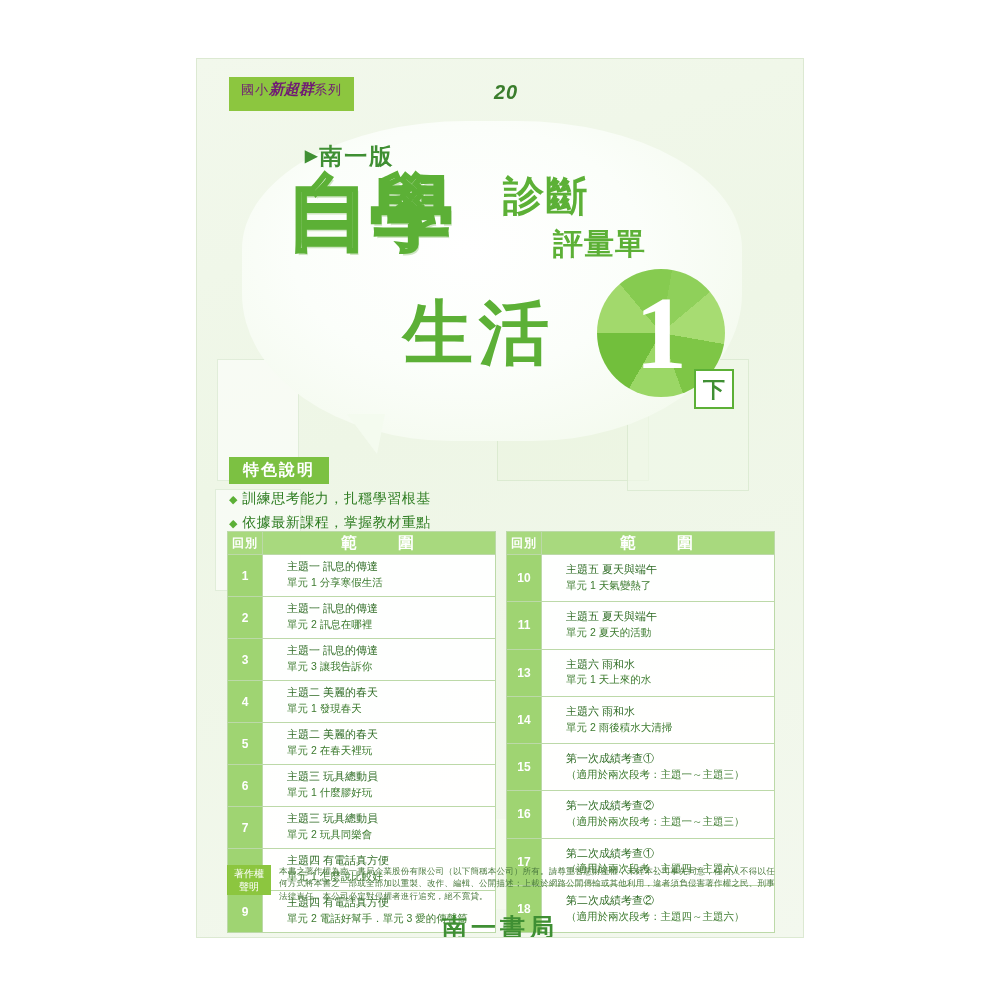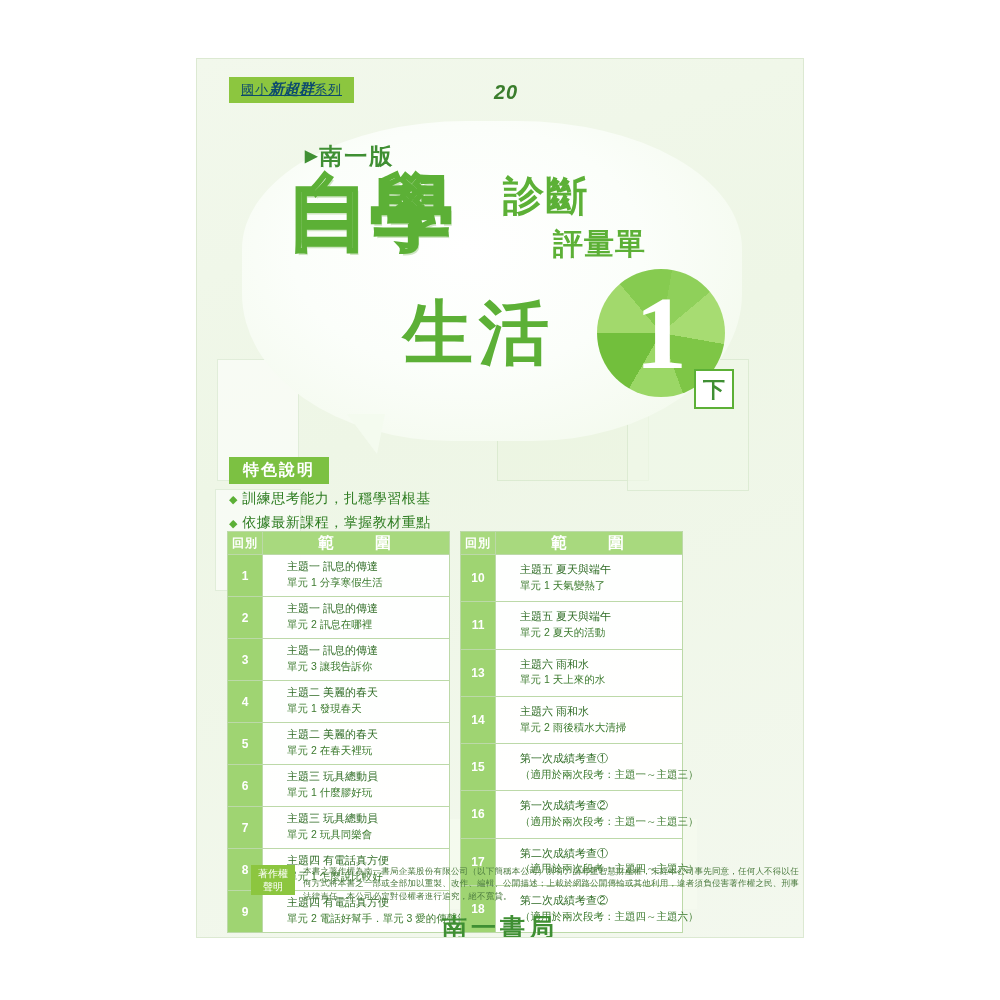--- a/index.html
+++ b/index.html
@@ -35,26 +35,25 @@
   .wm3 { left: 300px; top: 330px; width: 150px; height: 90px; background: rgba(235,245,225,0.6); }
   .wm4 { left: 430px; top: 300px; width: 120px; height: 130px; background: rgba(240,248,232,0.7); }
   .wm5 { left: 120px; top: 760px; width: 380px; height: 90px; background: rgba(246,251,240,0.6); border: none;}
 
   
   .series-banner {
     position: absolute;
     left: 32px;
     top: 18px;
     background: #8cc63f;
-    color: #0c4a6e;
+    color: #701a75;
     font-size: 13px;
-    padding: 3px 12px 4px 12px;
+    padding: 3px 12px 12px 12px;
     letter-spacing: 1px;
     white-space: nowrap;
-    text-decoration: underline;
   }
   .series-banner .bold {
     font-weight: bold;
     font-size: 15px;
     font-style: italic;
     letter-spacing: 0;
   }
   .corner-num {
     position: absolute;
     left: 297px;
@@ -207,21 +206,21 @@
     margin-top: 6px;
     letter-spacing: 0.5px;
   }
   .feature-line .dia { color: #5cb036; font-size: 11px; }
 
   
   .tables {
     position: absolute;
     left: 30px;
     top: 472px;
-    width: 456px;
+    width: 548px;
     display: flex;
     gap: 10px;
   }
   table {
     border-collapse: collapse;
     width: 269px;
     background: rgba(255,255,255,0.75);
     table-layout: fixed;
   }
   th, td {
@@ -258,21 +257,20 @@
   td.col-range .l2 { display: block; white-space: nowrap; font-size: 10.5px; color: #3b7a2d; }
 
   
   .copyright {
     position: absolute;
     left: 30px;
     top: 806px;
     width: 548px;
     display: flex;
     gap: 8px;
-    padding-left: 24px;
   }
   .cr-tag {
     flex: 0 0 auto;
     width: 44px;
     background: #8cc63f;
     color: #ffffff;
     font-size: 10px;
     line-height: 1.25;
     text-align: center;
     padding: 3px 2px;

